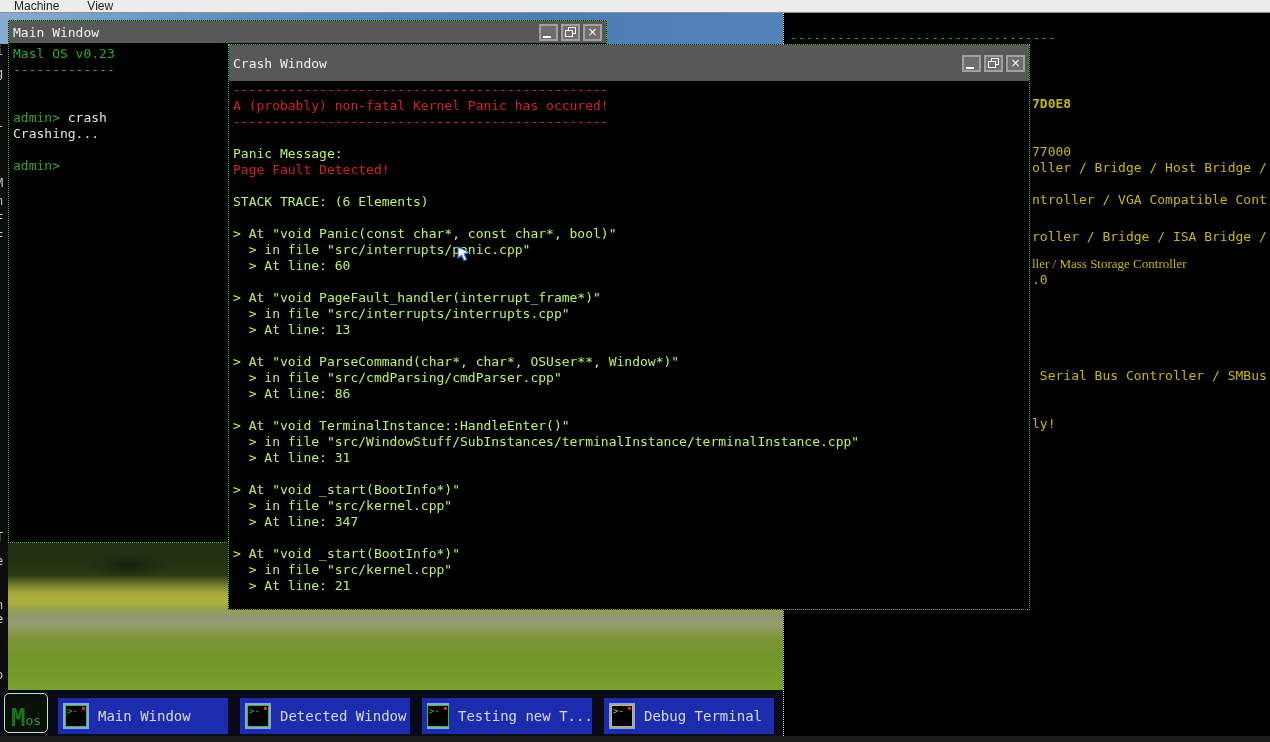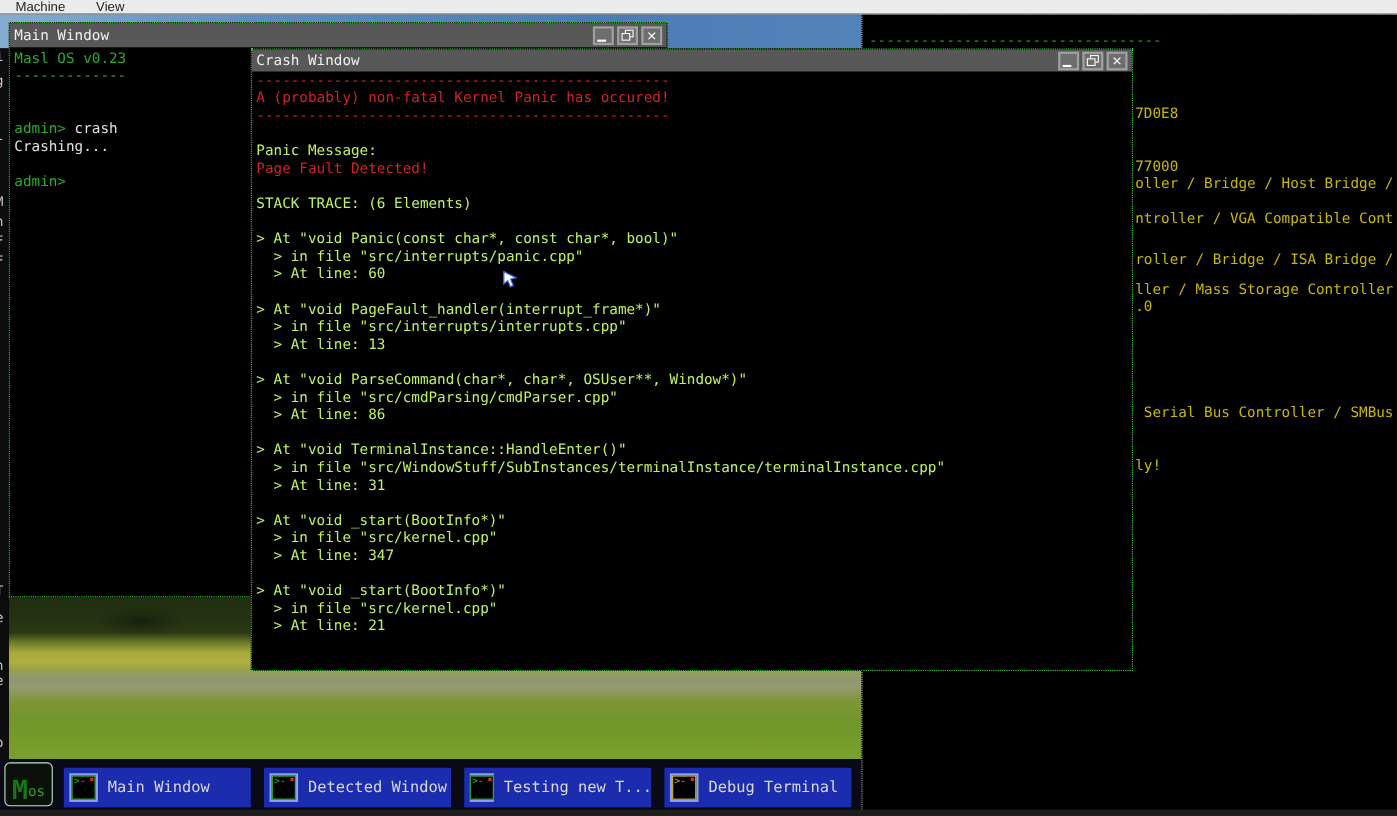--- a/index.html
+++ b/index.html
@@ -36,21 +36,21 @@
   .winbtn.res::before{content:"";position:absolute;left:5px;top:1px;width:6px;height:5px;border:1px solid #fff;}
   .winbtn.res::after{content:"";position:absolute;left:2px;top:4px;width:6px;height:5px;border:1px solid #fff;background:#6e6e6e;}
   .winbtn.cls{color:#fff;font-size:12px;line-height:10px;font-family:"DejaVu Sans",sans-serif;}
   
   .tline{height:16px;line-height:16px;font-size:13px;white-space:pre;}
   .c-green{color:#2cab2c}.c-white{color:#e2e2e2}.c-red{color:#d32222}.c-yellow{color:#bef264}
   .main-window{left:8px;top:20px;width:599px;height:523px;z-index:10;}
   .main-window .titlebar{height:22px;}
   .main-content{padding:3px 0 0 4px;}
   .crash-window{left:228px;top:44px;width:802px;height:566px;z-index:20;}
-  .crash-window .titlebar{height:20px;}
+  .crash-window .titlebar{height:36px;}
   .crash-content{padding:1px 0 0 4px;}
   .debug-window{position:absolute;left:783px;top:12px;width:487px;height:730px;background:#000;
      border-top:1px dotted #d8d8d8;border-left:1px dotted #d8d8d8;box-sizing:border-box;z-index:5;}
   .debug-title{position:absolute;left:6px;top:1px;color:#1ea51e;font-size:13px;line-height:16px;white-space:pre;}
   .debug-sep{position:absolute;left:6px;top:17px;color:#1ea51e;font-size:13px;line-height:16px;white-space:pre;}
   .debug-line{position:absolute;left:248px;color:#c8b60e;font-size:13px;line-height:16px;white-space:pre;}
   
   .taskbar{position:absolute;left:0;top:690px;width:783px;height:46px;background:#0a0a17;z-index:30;}
   .logo-btn{position:absolute;left:4px;top:3px;width:44px;height:40px;background:#0b100b;
             border:1px solid #bfe6bf;border-radius:5px;display:flex;align-items:flex-end;
@@ -88,26 +88,26 @@
     <span class="frag" style="top: 510px;">e</span>
     <span class="frag" style="top: 554px;">n</span>
     <span class="frag" style="top: 568px;">e</span>
     <span class="frag" style="top: 624px;">o</span>
   </div>
 <div class="field"></div>
 
 <div class="debug-window">
   <div class="debug-sep">----------------------------------</div>
   <div id="debug-lines">
-      <div class="debug-line" style="top: 83px;">7D0E8</div>
+      <div class="debug-line" style="top: 83px; font-weight: bold;">7D0E8</div>
       <div class="debug-line" style="top: 131px;">77000</div>
       <div class="debug-line" style="top: 147px;">oller / Bridge / Host Bridge /</div>
       <div class="debug-line" style="top: 179px;">ntroller / VGA Compatible Cont</div>
       <div class="debug-line" style="top: 216px;">roller / Bridge / ISA Bridge /</div>
-      <div class="debug-line" style="top: 243px;">ller / Mass Storage Controller</div>
+      <div class="debug-line" style="top: 243px; font-family: Liberation Serif, serif;">ller / Mass Storage Controller</div>
       <div class="debug-line" style="top: 259px;">.0</div>
       <div class="debug-line" style="top: 355px;"> Serial Bus Controller / SMBus</div>
       <div class="debug-line" style="top: 403px;">ly!</div>
     </div>
 </div>
 
 <div class="window main-window">
   <div class="titlebar">
     <span class="title">Main Window</span>
     <span class="winbtn min"></span>

